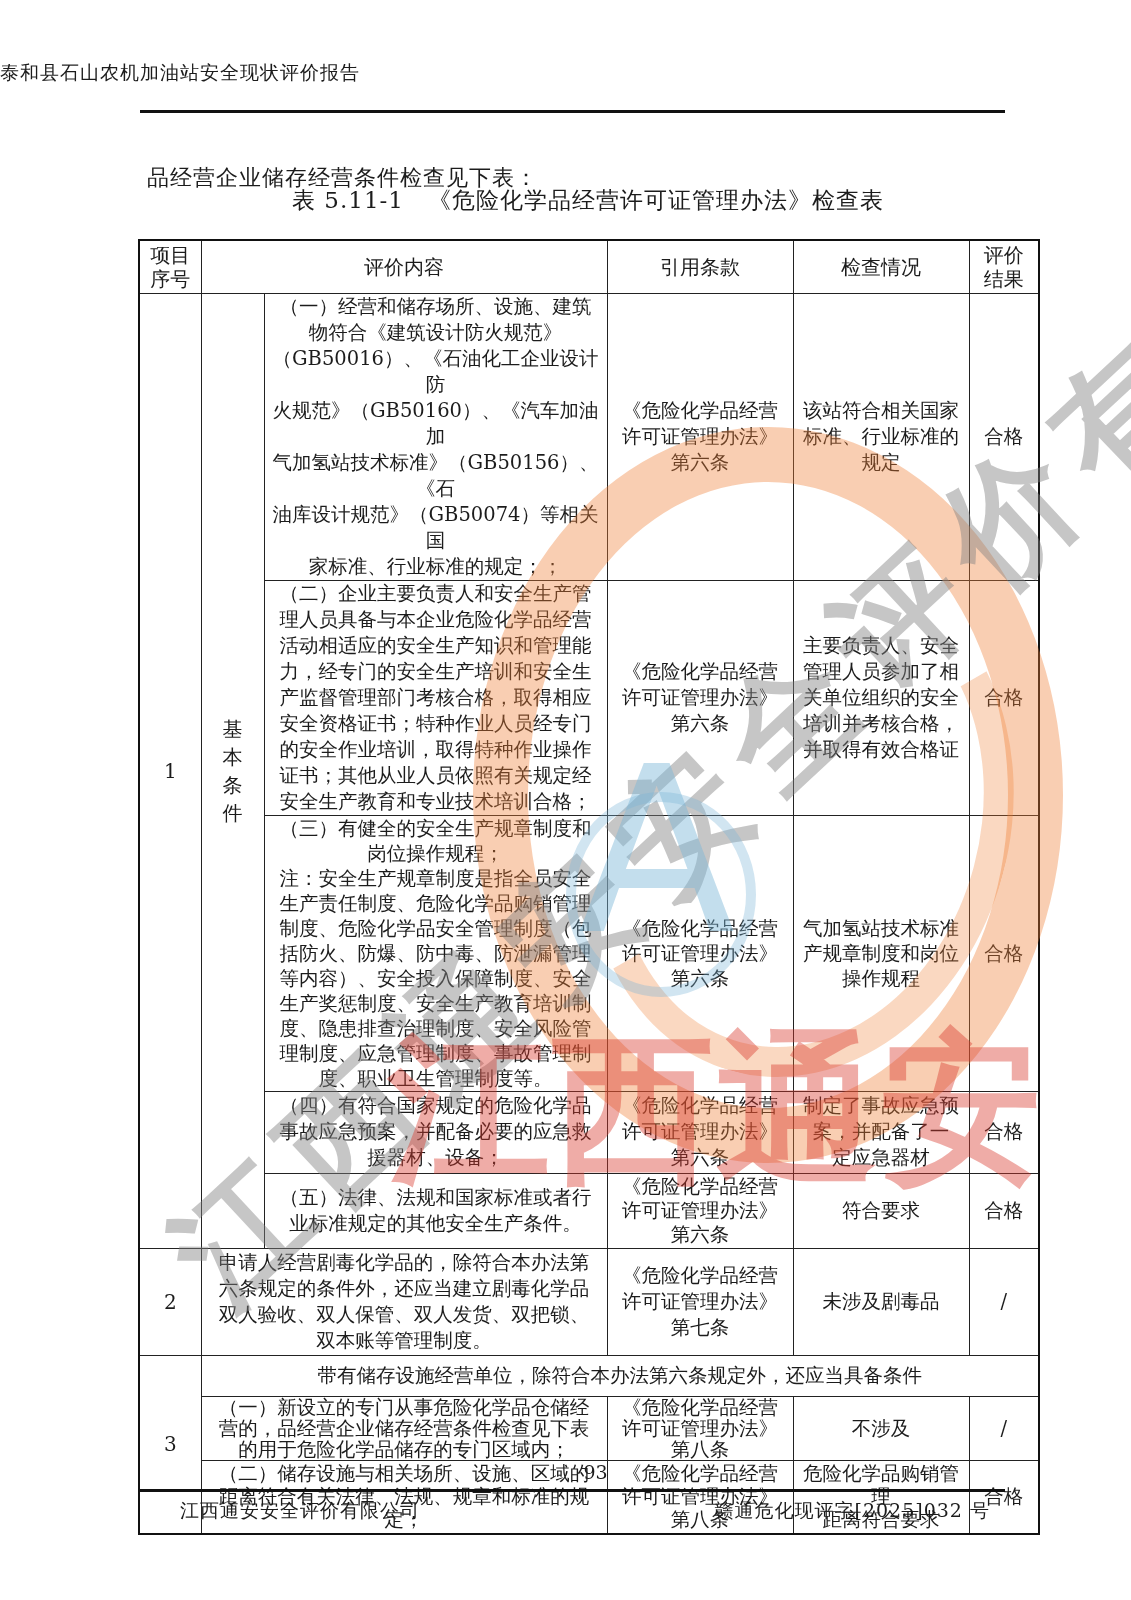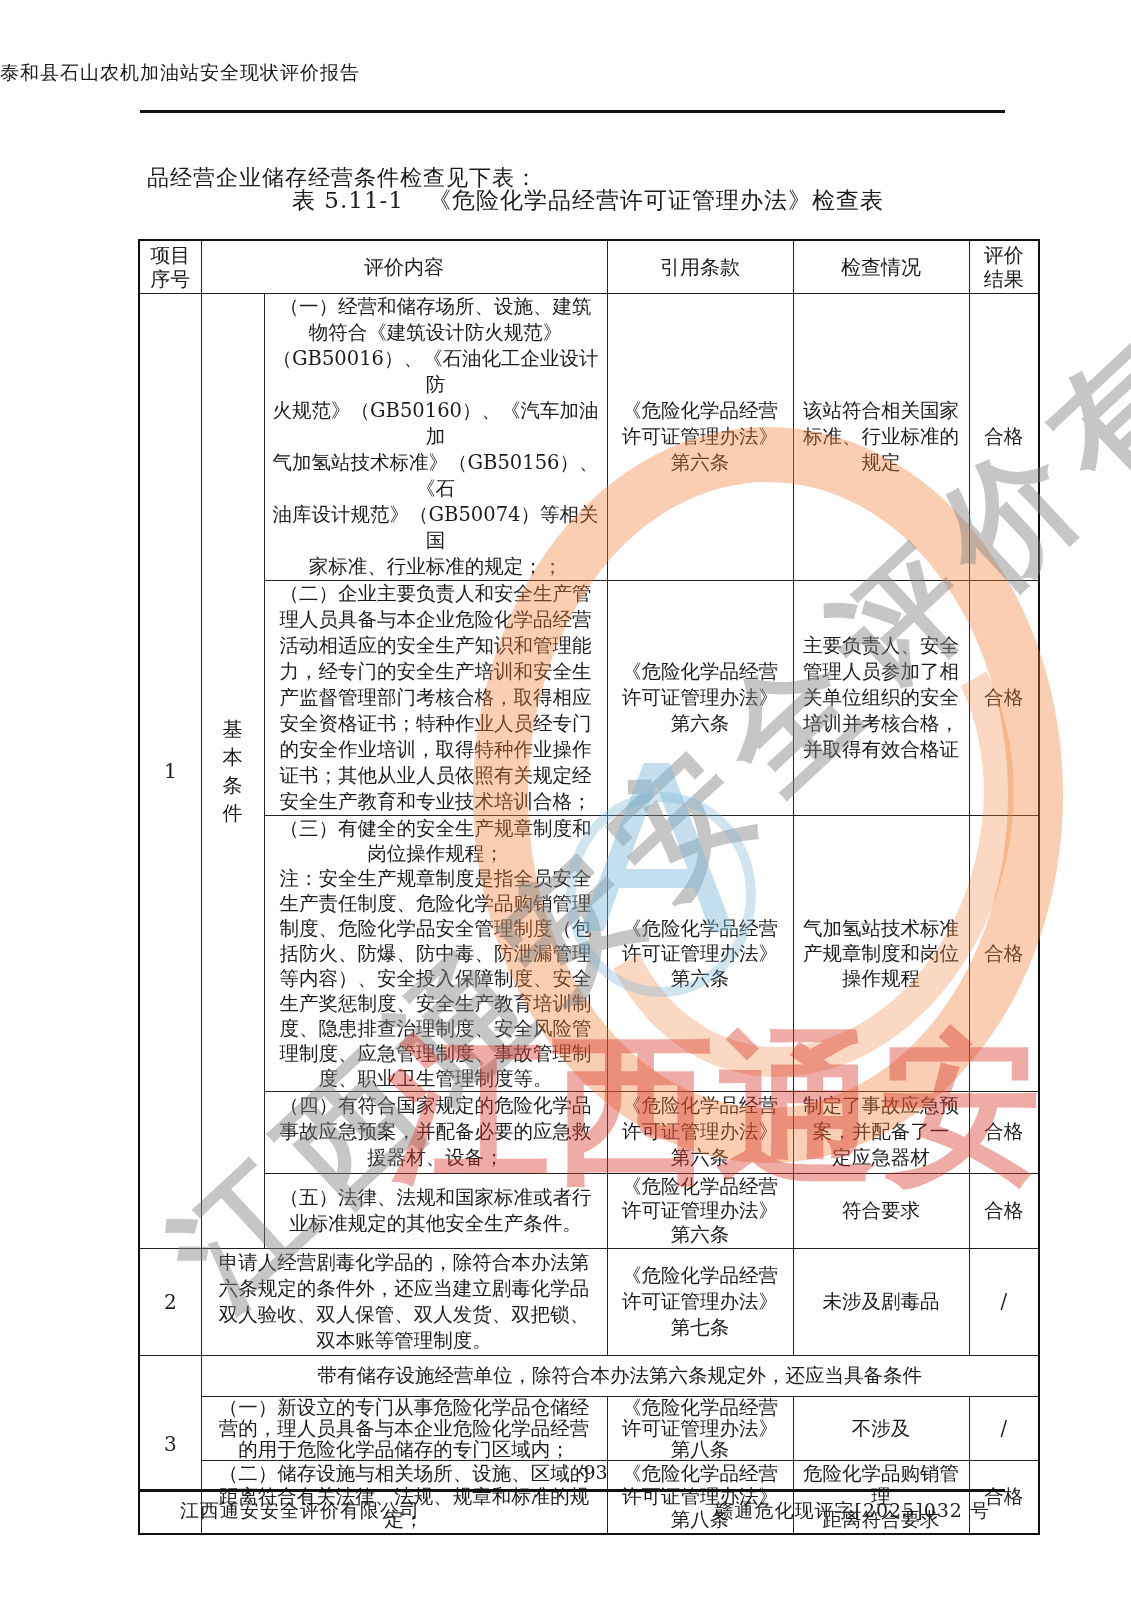--- a/index.html
+++ b/index.html
@@ -169,21 +169,21 @@
 第七条</td>
       <td>未涉及剧毒品</td>
       <td>/</td>
     </tr>
     <tr class="h-sub">
       <td class="serial" rowspan="3">3</td>
       <td colspan="5">带有储存设施经营单位，除符合本办法第六条规定外，还应当具备条件</td>
     </tr>
     <tr class="h-3a">
       <td colspan="2">（一）新设立的专门从事危险化学品仓储经
-营的，理人员具备与本企业危险化学品经营
+营的，品经营企业储存经营条件检查见下表
 的用于危险化学品储存的专门区域内；</td>
       <td class="clause">《危险化学品经营
 许可证管理办法》
 第八条</td>
       <td>不涉及</td>
       <td>/</td>
     </tr>
     <tr class="h-3b">
       <td colspan="2">（二）储存设施与相关场所、设施、区域的
 距离符合有关法律、法规、规章和标准的规

